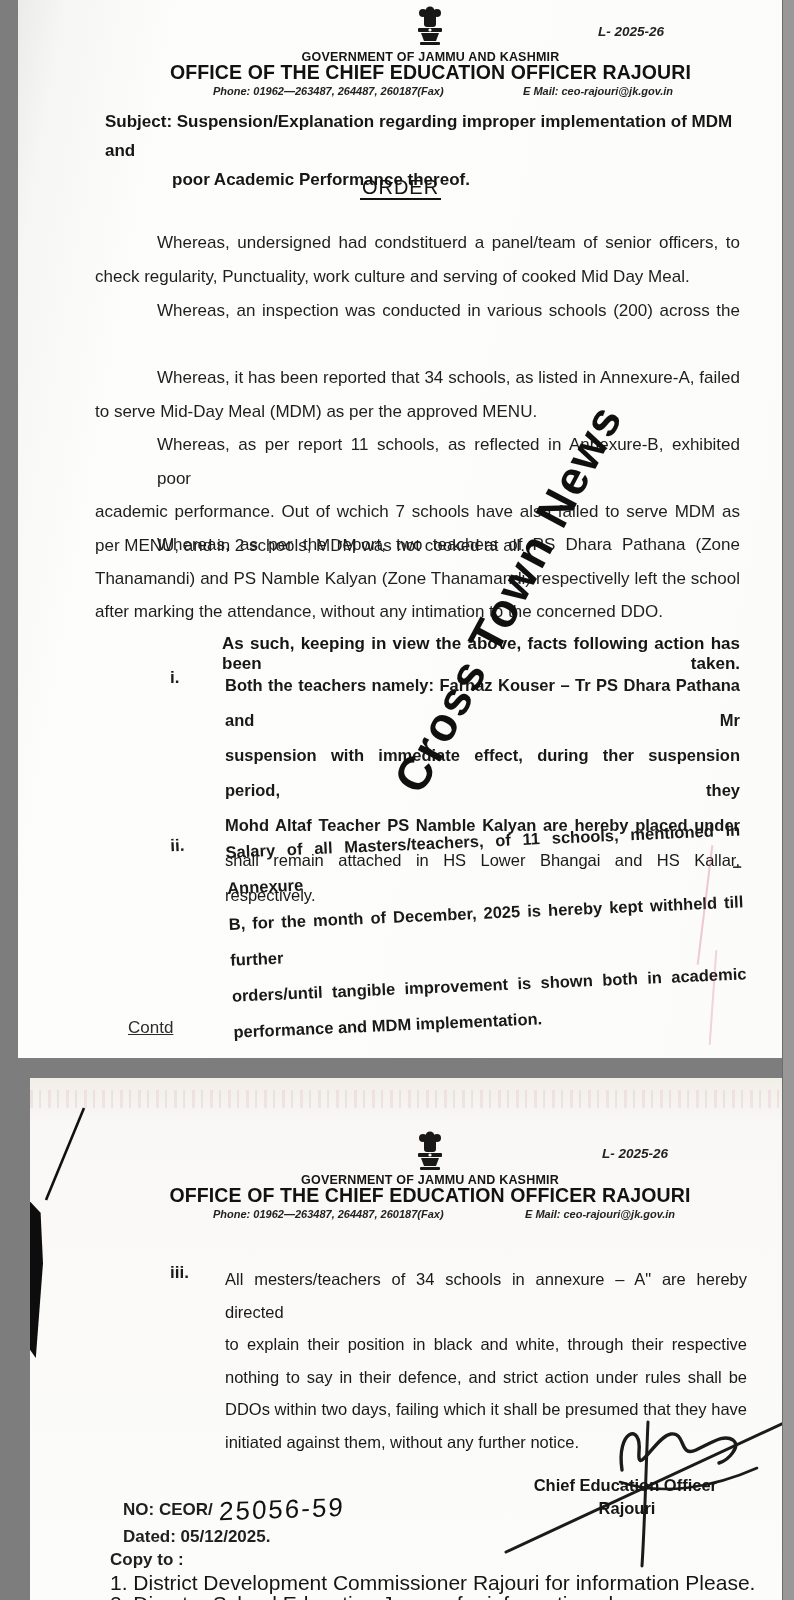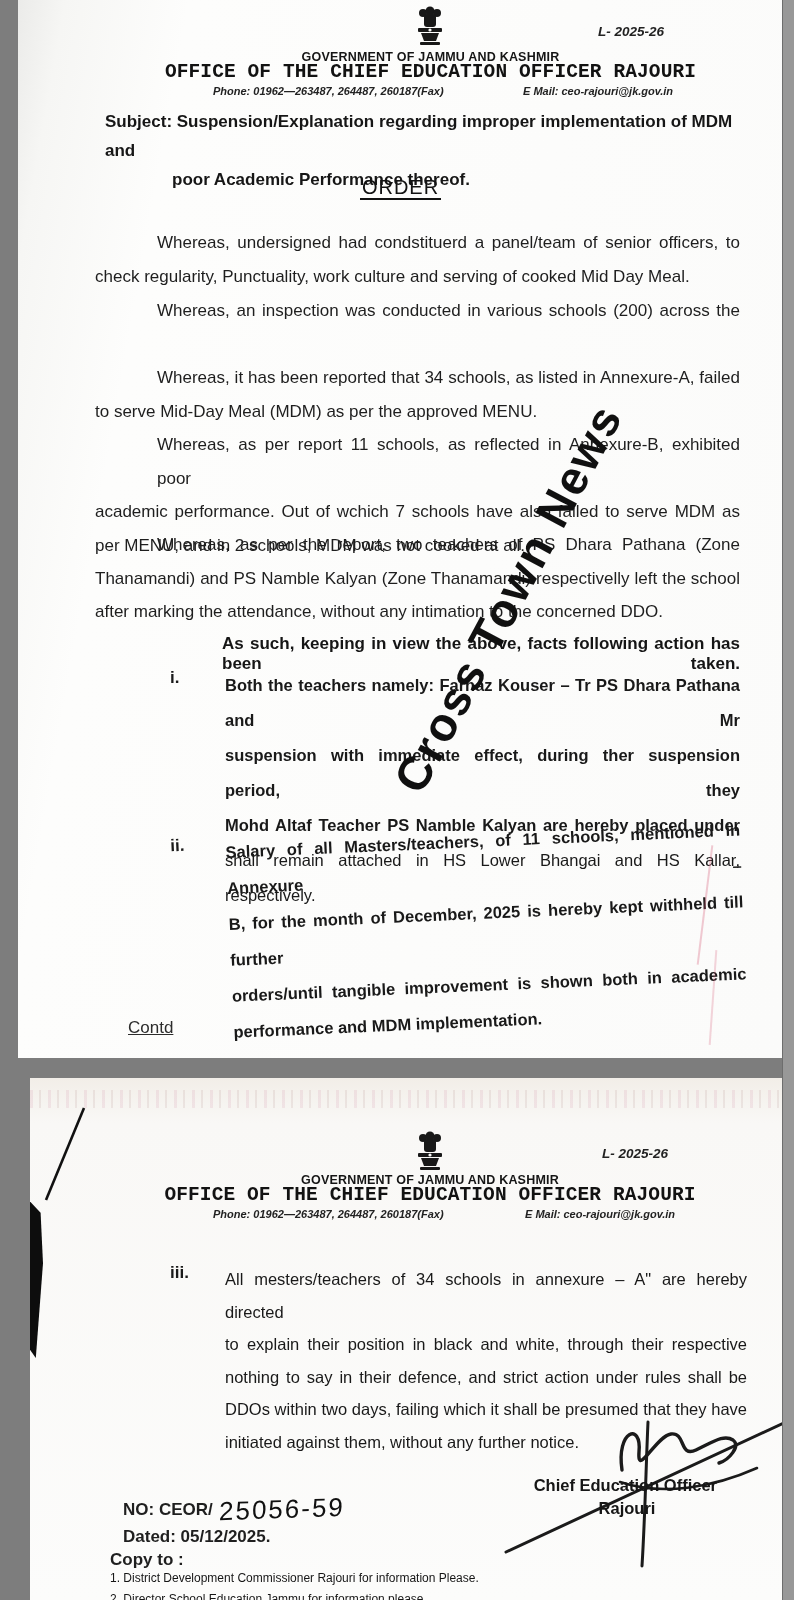--- a/index.html
+++ b/index.html
@@ -16,21 +16,21 @@
   
   .badge{position:absolute;left:0;top:0;width:136px;height:64px;z-index:30;
          background:linear-gradient(180deg,#ffffff,#f1f1f1);
          border-radius:0 10px 30px 14px;box-shadow:3px 4px 9px rgba(0,0,0,.3);
          display:flex;align-items:center;justify-content:center;
          font-size:40px;font-weight:700;color:#161616;}
   
   .emblem{position:absolute;}
   .hdr-center{position:absolute;text-align:center;}
   .gov{font-size:12.5px;font-weight:700;letter-spacing:.2px;color:#151515;}
-  .office{font-size:19.5px;font-weight:700;color:#121212;letter-spacing:.1px;font-family:Liberation Mono, monospace;}
+  .office{font-size:19.5px;font-weight:700;color:#121212;letter-spacing:.1px;}
   .ref{position:absolute;font-style:italic;font-weight:700;font-size:13.5px;color:#222;}
   .contact{position:absolute;font-style:italic;font-weight:700;font-size:11px;color:#222;}
   
   .subject{position:absolute;font-weight:700;font-size:17px;line-height:29px;color:#161616;}
   .subject .l2{padding-left:67px;}
   .order{position:absolute;width:100%;text-align:center;}
   .order span{font-size:20px;font-weight:400;letter-spacing:1px;border-bottom:2.5px solid #111;padding:0 2px;color:#131313;}
   .para{position:absolute;left:77px;width:645px;font-size:17px;line-height:33.5px;color:#1e1e1e;}
   .jline{text-align:justify;text-align-last:justify;white-space:normal;}
   .jlast{text-align:left;}
@@ -48,21 +48,21 @@
   .watermark{position:absolute;left:490px;top:598px;transform:translate(-50%,-50%) rotate(-62deg);
              font-size:47px;font-weight:700;letter-spacing:2px;color:#101010;white-space:nowrap;z-index:5;}
   
   .sig-svg{position:absolute;left:440px;top:330px;}
   .signatory{position:absolute;text-align:center;font-weight:700;font-size:16.5px;color:#161616;}
   .no-line{position:absolute;display:flex;align-items:baseline;}
   .no-label{font-weight:700;font-size:17px;}
   .no-hand{font-size:26px;font-weight:400;letter-spacing:2px;transform:rotate(-2deg) skewX(-4deg);display:inline-block;margin-left:6px;color:#111;}
   .dated{position:absolute;font-weight:700;font-size:17px;}
   .copyto{position:absolute;font-size:17px;font-weight:700;}
-  .copyline{position:absolute;font-size:12px;color:#161616;}
+  .copyline{position:absolute;font-size:21px;color:#161616;}
   
   .speckle{position:absolute;left:0;top:12px;width:100%;height:18px;opacity:.8;
     background:repeating-linear-gradient(90deg,rgba(190,90,130,.14) 0 3px,transparent 3px 9px,rgba(130,70,70,.12) 9px 11px,transparent 11px 18px);}
   .fold-line{position:absolute;left:8px;top:26px;width:60px;height:100px;}
   .wedge{position:absolute;left:-3px;top:122px;width:16px;height:158px;background:#0d0d0d;
          clip-path:polygon(10% 0,85% 8%,100% 40%,55% 100%,0 92%,0 30%);}
   .pink1{position:absolute;left:686px;top:845px;width:2px;height:120px;background:rgba(210,70,100,.28);transform:rotate(7deg);}
   .pink2{position:absolute;left:694px;top:950px;width:2px;height:95px;background:rgba(210,70,100,.22);transform:rotate(4deg);}
   .rot{transform:rotate(-2.5deg);transform-origin:left top;}
 </style>

